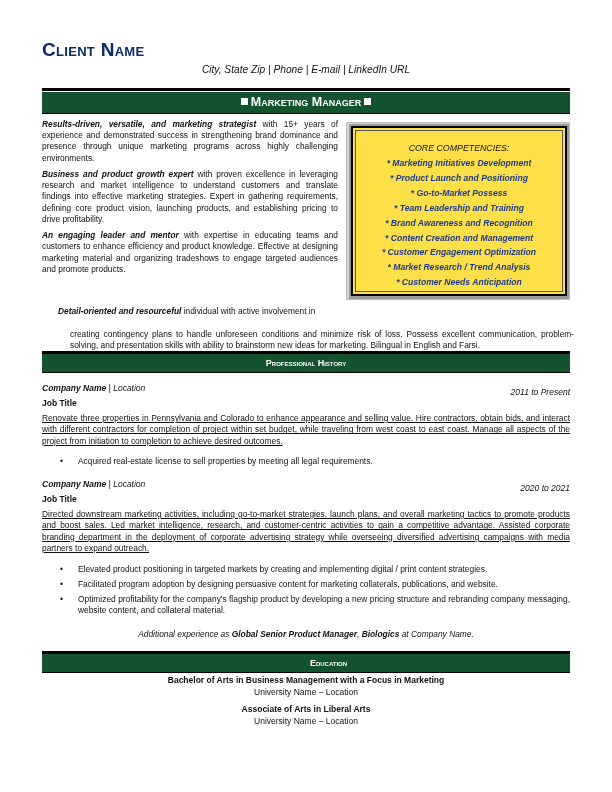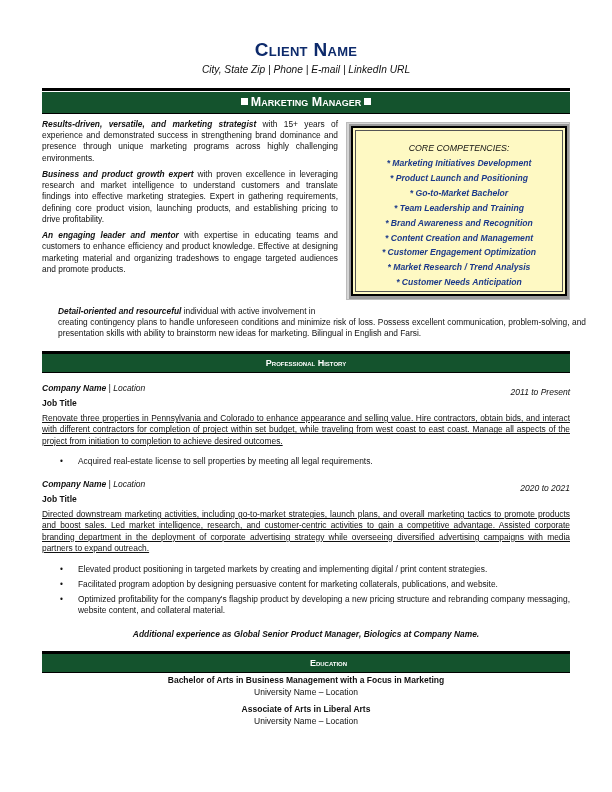--- a/index.html
+++ b/index.html
@@ -2,21 +2,21 @@
 <html><head>
   <meta charset="utf-8">
   <style>
     html, body { margin: 0; padding: 0; }
     body {
       width: 612px; height: 792px; background: #ffffff; position: relative; overflow: hidden;
       font-family: "Liberation Sans", sans-serif; color: #111; font-size: 8.4px;
     }
     .page { position: absolute; left: 42px; top: 0; width: 528px; }
     .name {
-      position: absolute; top: 39px; left: 0; width: 528px; text-align: center;
+      position: absolute; top: 39px; left: 0; width: 528px; text-align: left;
       color: #0d2a6b; font-weight: bold; font-size: 19px; font-variant: small-caps; letter-spacing: 0.3px;
       line-height: 22px;
     }
     .contact {
       position: absolute; top: 63px; left: 0; width: 528px; text-align: center;
       font-style: italic; font-size: 10.2px; line-height: 14px; color: #111;
     }
     .rule { position: absolute; left: 0; width: 528px; height: 2.5px; background: #000; }
     .bar {
       position: absolute; left: 0; width: 528px; background: #14532d; color: #fff;
@@ -24,29 +24,29 @@
       border-bottom: 1.5px solid #000; box-sizing: border-box;
     }
     .bar-title { top: 92px; height: 22px; line-height: 21px; font-size: 12.5px; }
     .bar-section { height: 19px; line-height: 18px; font-size: 9px; }
     .sq { display: inline-block; width: 7px; height: 7px; background: #fff; margin: 0 3px; vertical-align: 1px; }
 
     .summary { position: absolute; top: 119px; left: 0; width: 296px; line-height: 11.2px; text-align: justify; font-size: 8.35px; }
     .summary p { margin: 0 0 5.2px 0; }
     .summary .lead { font-weight: bold; font-style: italic; }
     .summary-tail { position: absolute; top: 306px; left: 16px; width: 528px; line-height: 11.2px; font-size: 8.35px; }
-    .summary-tail p { margin: 0; text-align: justify; }
+    .summary-tail p { margin: 12px; text-align: justify; }
     .summary-tail .lead { font-weight: bold; font-style: italic; }
 
     
     .comp-shadow1 { position: absolute; left: 304px; top: 122px; width: 222px; height: 176px; background: #d6d6d6; border: 1px solid #bbb; }
     .comp-shadow2 { position: absolute; left: 307px; top: 124px; width: 220px; height: 175px; background: #9a9a9a; }
     .comp-box {
       position: absolute; left: 309px; top: 126px; width: 216px; height: 170px; box-sizing: border-box;
-      background: #fef9c3; border: 2px solid #000; outline: 1.5px solid #555; outline-offset: -5px;
+      background: #fde047; border: 2px solid #000; outline: 1.5px solid #555; outline-offset: -5px;
     }
     .comp-inner { position: absolute; left: 0; top: 13px; width: 100%; text-align: center; }
     .comp-title { font-style: italic; font-size: 8.8px; color: #111; line-height: 15px; }
     .comp-item { font-weight: bold; font-style: italic; color: #1d3a8a; font-size: 8.6px; line-height: 14.9px; }
 
     
     .job-head { position: absolute; left: 0; width: 528px; font-size: 8.5px; line-height: 12px; font-style: italic; }
     .job-head .company { font-weight: bold; }
     .job-head .dates { position: absolute; right: 0; top: 4px; }
     .job-title { position: absolute; left: 0; font-weight: bold; font-size: 8.5px; line-height: 12px; }
@@ -83,21 +83,21 @@
     <p>creating contingency plans to handle unforeseen conditions and minimize risk of loss. Possess excellent communication, problem-solving, and presentation skills with ability to brainstorm new ideas for marketing.  Bilingual in English and Farsi.</p>
   </div>
 
   <div class="comp-shadow1"></div>
   <div class="comp-shadow2"></div>
   <div class="comp-box">
     <div class="comp-inner">
       <div class="comp-title">CORE COMPETENCIES:</div>
       <div class="comp-item">* Marketing Initiatives Development</div>
       <div class="comp-item">* Product Launch and Positioning</div>
-      <div class="comp-item">* Go-to-Market Bachelor</div>
+      <div class="comp-item">* Go-to-Market Possess</div>
       <div class="comp-item">* Team Leadership and Training</div>
       <div class="comp-item">* Brand Awareness and Recognition</div>
       <div class="comp-item">* Content Creation and Management</div>
       <div class="comp-item">* Customer Engagement Optimization</div>
       <div class="comp-item">* Market Research / Trend Analysis</div>
       <div class="comp-item">* Customer Needs Anticipation</div>
     </div>
   </div>
 
   <div class="rule" style="top:351px;"></div>
@@ -118,21 +118,21 @@
     <span class="dates">2020 to 2021</span>
   </div>
   <div class="job-title" style="top:493px;">Job Title</div>
   <p class="job-desc" style="top:509px;">Directed downstream marketing activities, including go-to-market strategies, launch plans, and overall marketing tactics to promote products and boost sales. Led market intelligence, research, and customer-centric activities to gain a competitive advantage. Assisted corporate branding department in the deployment of corporate advertising strategy while overseeing diversified advertising campaigns with media partners to expand outreach.</p>
   <ul class="bullets" style="top:564px;">
     <li><span class="dot">•</span><span>Elevated product positioning in targeted markets by creating and implementing digital / print content strategies.</span></li>
     <li><span class="dot">•</span><span>Facilitated program adoption by designing persuasive content for marketing collaterals, publications, and website.</span></li>
     <li><span class="dot">•</span><span>Optimized profitability for the company's flagship product by developing a new pricing structure and rebranding company messaging, website content, and collateral material.</span></li>
   </ul>
 
-  <div class="additional" style="top:628px;font-weight:bold;">
+  <div class="additional" style="top:628px;">
     <span>Additional experience as </span><b>Global Senior Product Manager</b><span>, </span><b>Biologics</b><span> at Company Name.</span>
   </div>
 
   <div class="rule" style="top:651px;"></div>
   <div class="bar bar-section" style="top:654px;padding-left:45px;">Education</div>
 
   <div class="edu" style="top:674px;">
     <div class="degree">Bachelor of Arts in Business Management with a Focus in Marketing</div>
     <div>University Name – Location</div>
   </div>

